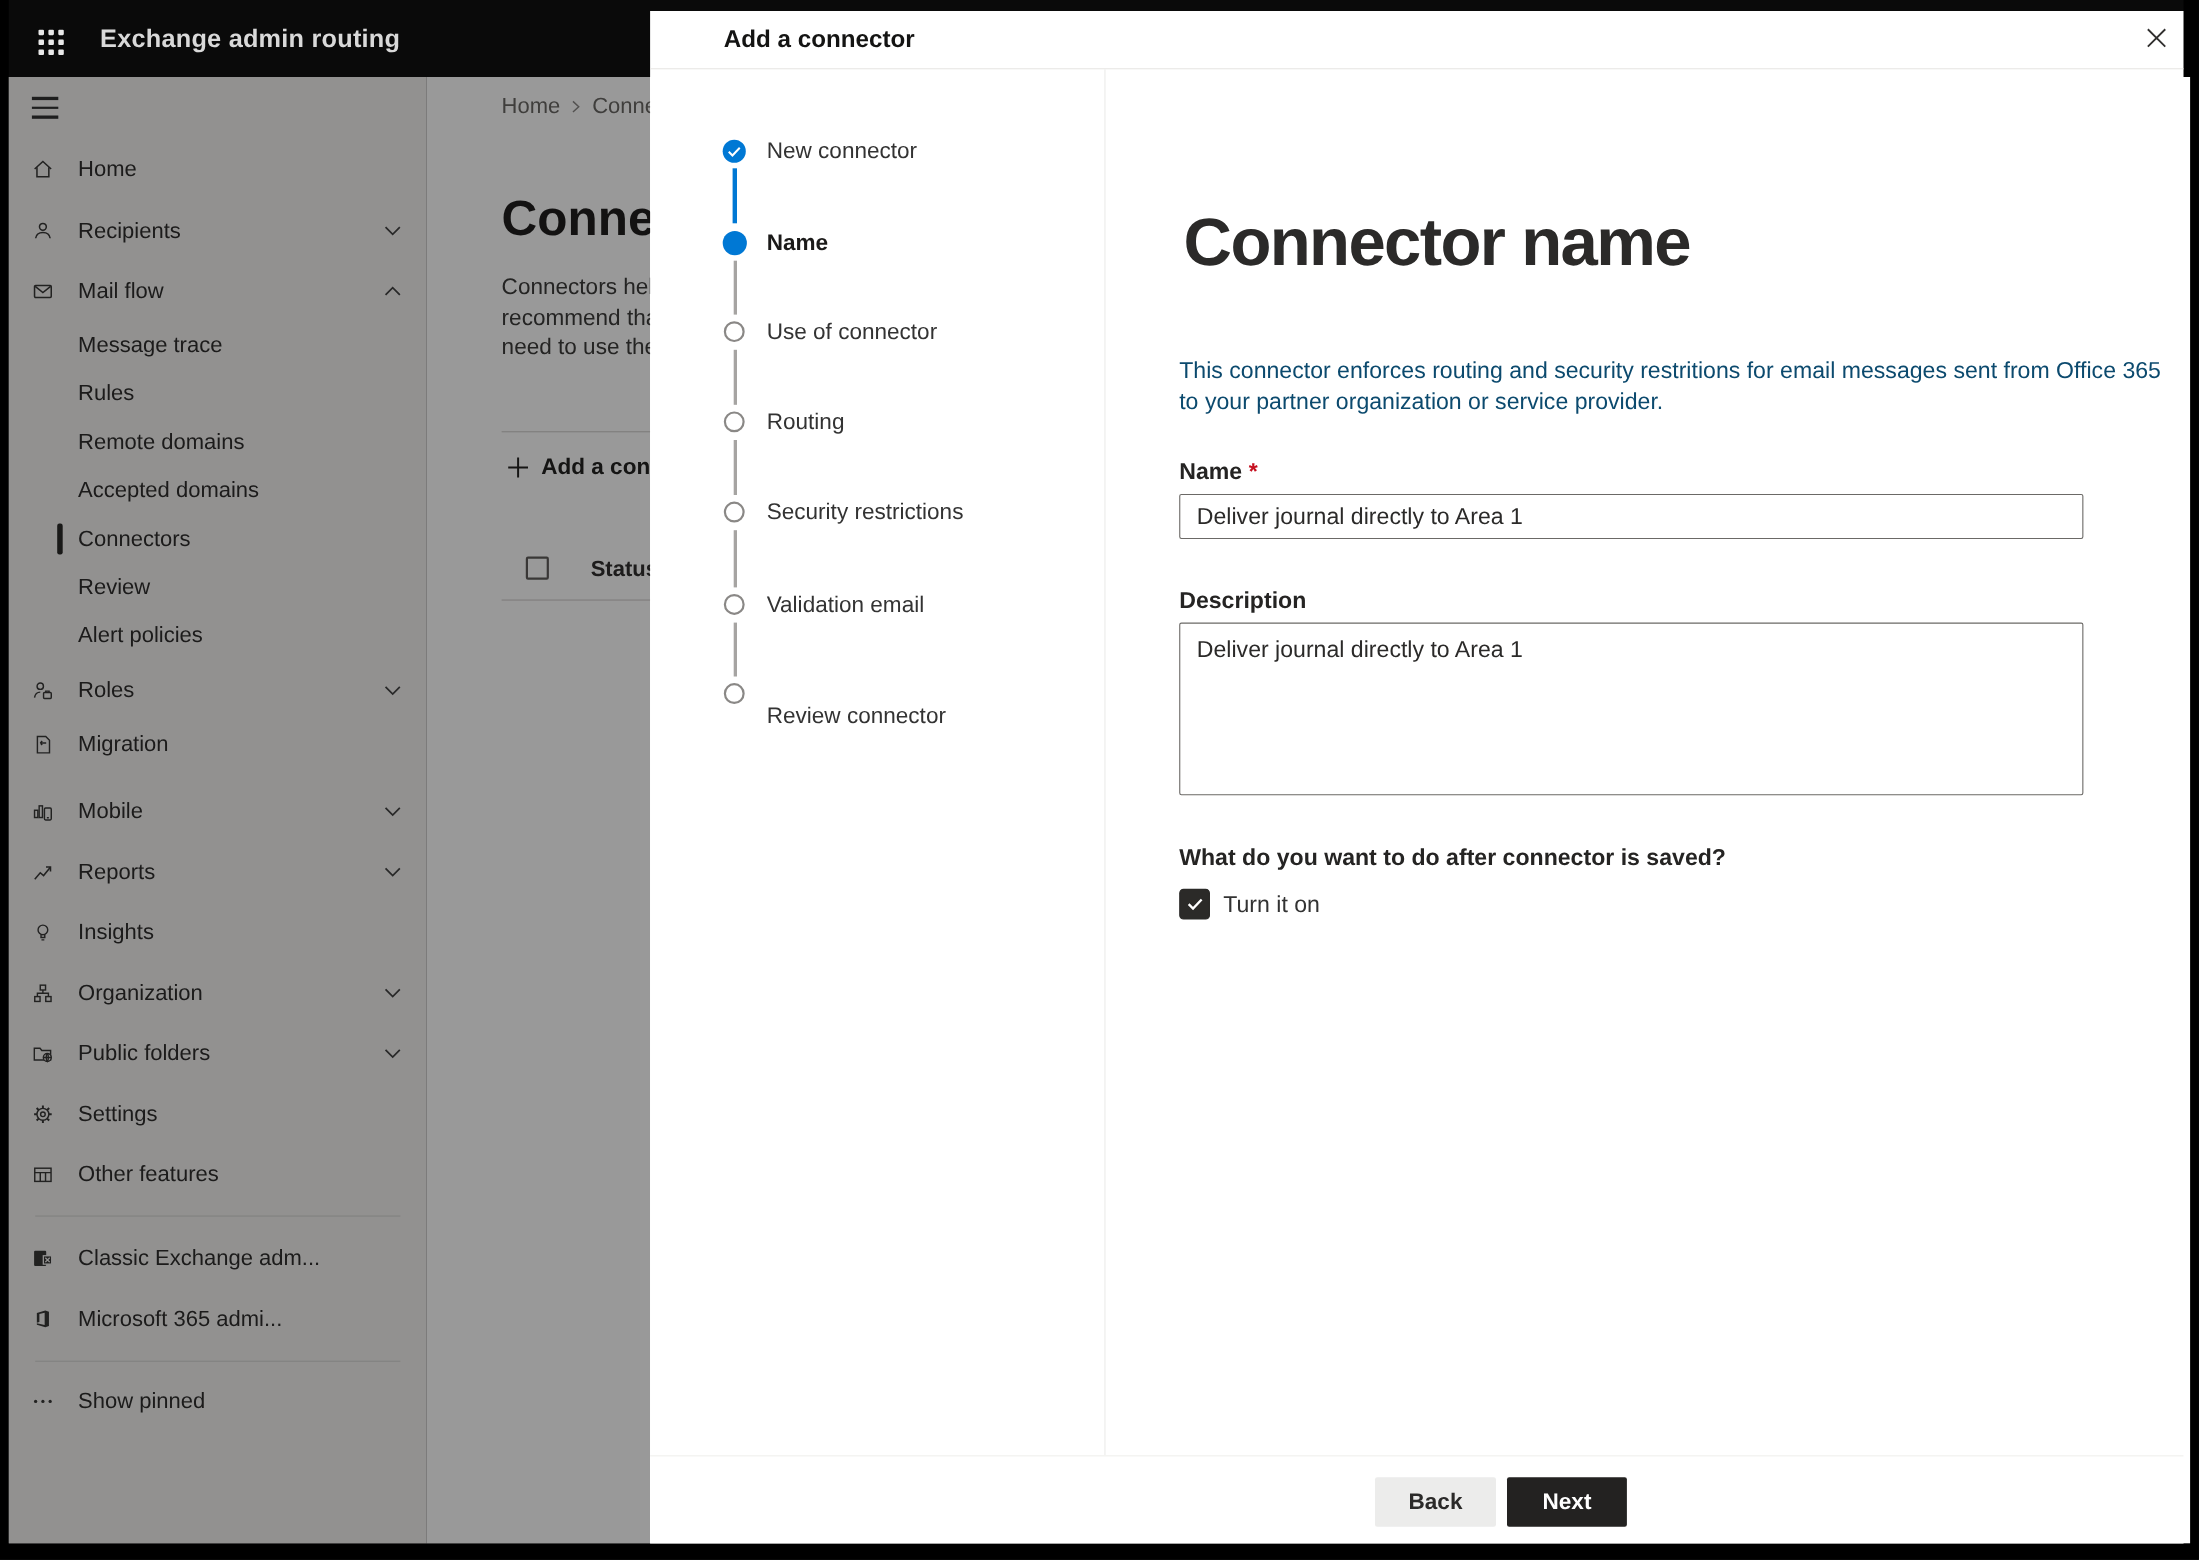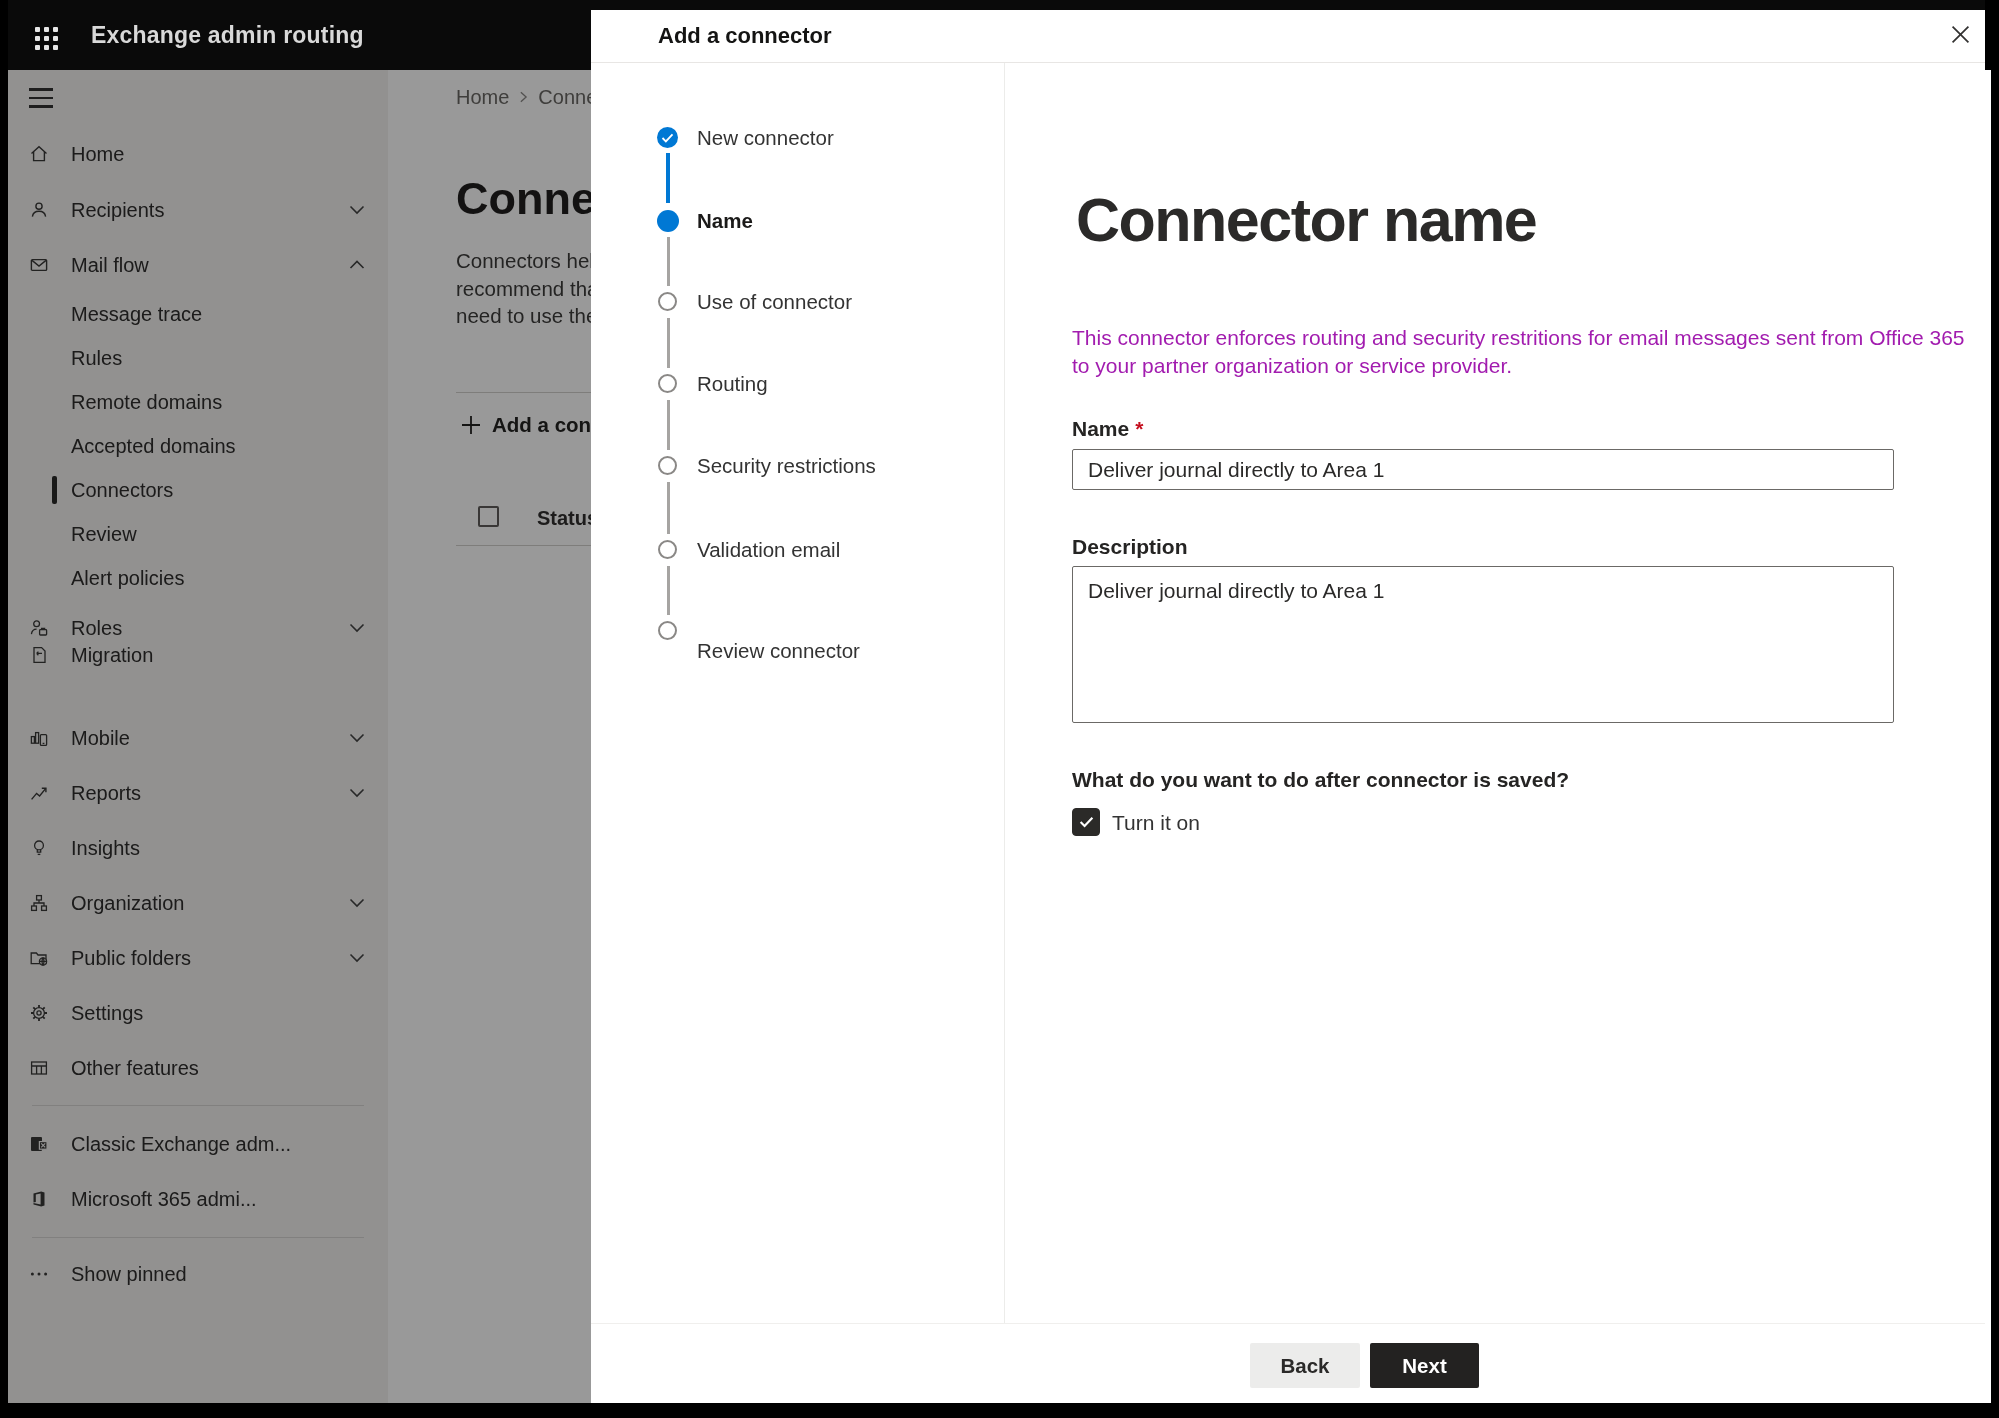--- a/index.html
+++ b/index.html
@@ -57,21 +57,21 @@
   .st-cur  { width:22px; height:22px; background:#0078d4; }
   .st-todo { width:19px; height:19px; background:#fff; border:2.5px solid #8a8886; }
   .st-lbl { position:absolute; left:106px; height:26px; display:flex; align-items:center; font-size:20.5px; color:#333; white-space:nowrap; }
   .st-lbl.cur { font-weight:700; color:#1b1a19; }
   .st-seg { position:absolute; }
   .seg-blue { left:75px; width:4px; background:#0078d4; }
   .seg-gray { left:76px; width:3px; background:#a6a4a2; }
 
   
   #c-heading { left:485px; top:175px; font-size:61px; font-weight:700; letter-spacing:-1.5px; color:#2b2a29; white-space:nowrap; }
-  #c-desc { left:481px; top:314px; font-size:21px; line-height:28px; color:#a21caf; white-space:nowrap; }
+  #c-desc { left:481px; top:314px; font-size:21px; line-height:28px; color:#0c4a6e; white-space:nowrap; }
   .fld-lbl { position:absolute; left:481px; height:24px; display:flex; align-items:center; font-size:21px; font-weight:700; color:#252423; }
   .req { color:#c50f1f; margin-left:6px; font-weight:700; }
   #name-input { left:481px; top:439px; width:822px; height:41px; border:1.5px solid #6b6966; border-radius:2px;
     font-family:"Liberation Sans", sans-serif; font-size:21px; color:#2b2a29; padding:0 15px; background:#fff; outline:none; }
   #desc-input { left:481px; top:556px; width:822px; height:157px; border:1.5px solid #6b6966; border-radius:2px;
     font-family:"Liberation Sans", sans-serif; font-size:21px; line-height:26px; color:#2b2a29; padding:11px 15px; background:#fff; outline:none; resize:none; }
   #question { left:481px; top:758px; font-size:21px; font-weight:700; color:#252423; white-space:nowrap; }
   #turn-cb { left:481px; top:798px; width:28px; height:28px; background:#2b2a28; border:1.5px solid #2b2a28; border-radius:4px;
     display:flex; align-items:center; justify-content:center; cursor:pointer; }
   #turn-lbl { left:521px; top:801px; height:24px; display:flex; align-items:center; font-size:21px; color:#333; cursor:pointer; }
@@ -295,21 +295,21 @@
           <use href="#i-roles"></use>
         </svg>
       </span>
     <span class="lbl">Roles</span>
     <span class="chev">
         <svg>
           <use href="#i-chev-down"></use>
         </svg>
       </span>
   </div>
-  <div class="srow" style="top:563px">
+  <div class="srow" style="top:585px">
     <span class="ic">
         <svg>
           <use href="#i-migration"></use>
         </svg>
       </span>
     <span class="lbl">Migration</span>
   </div>
   <div class="srow" style="top:646px">
     <span class="ic">
         <svg>

